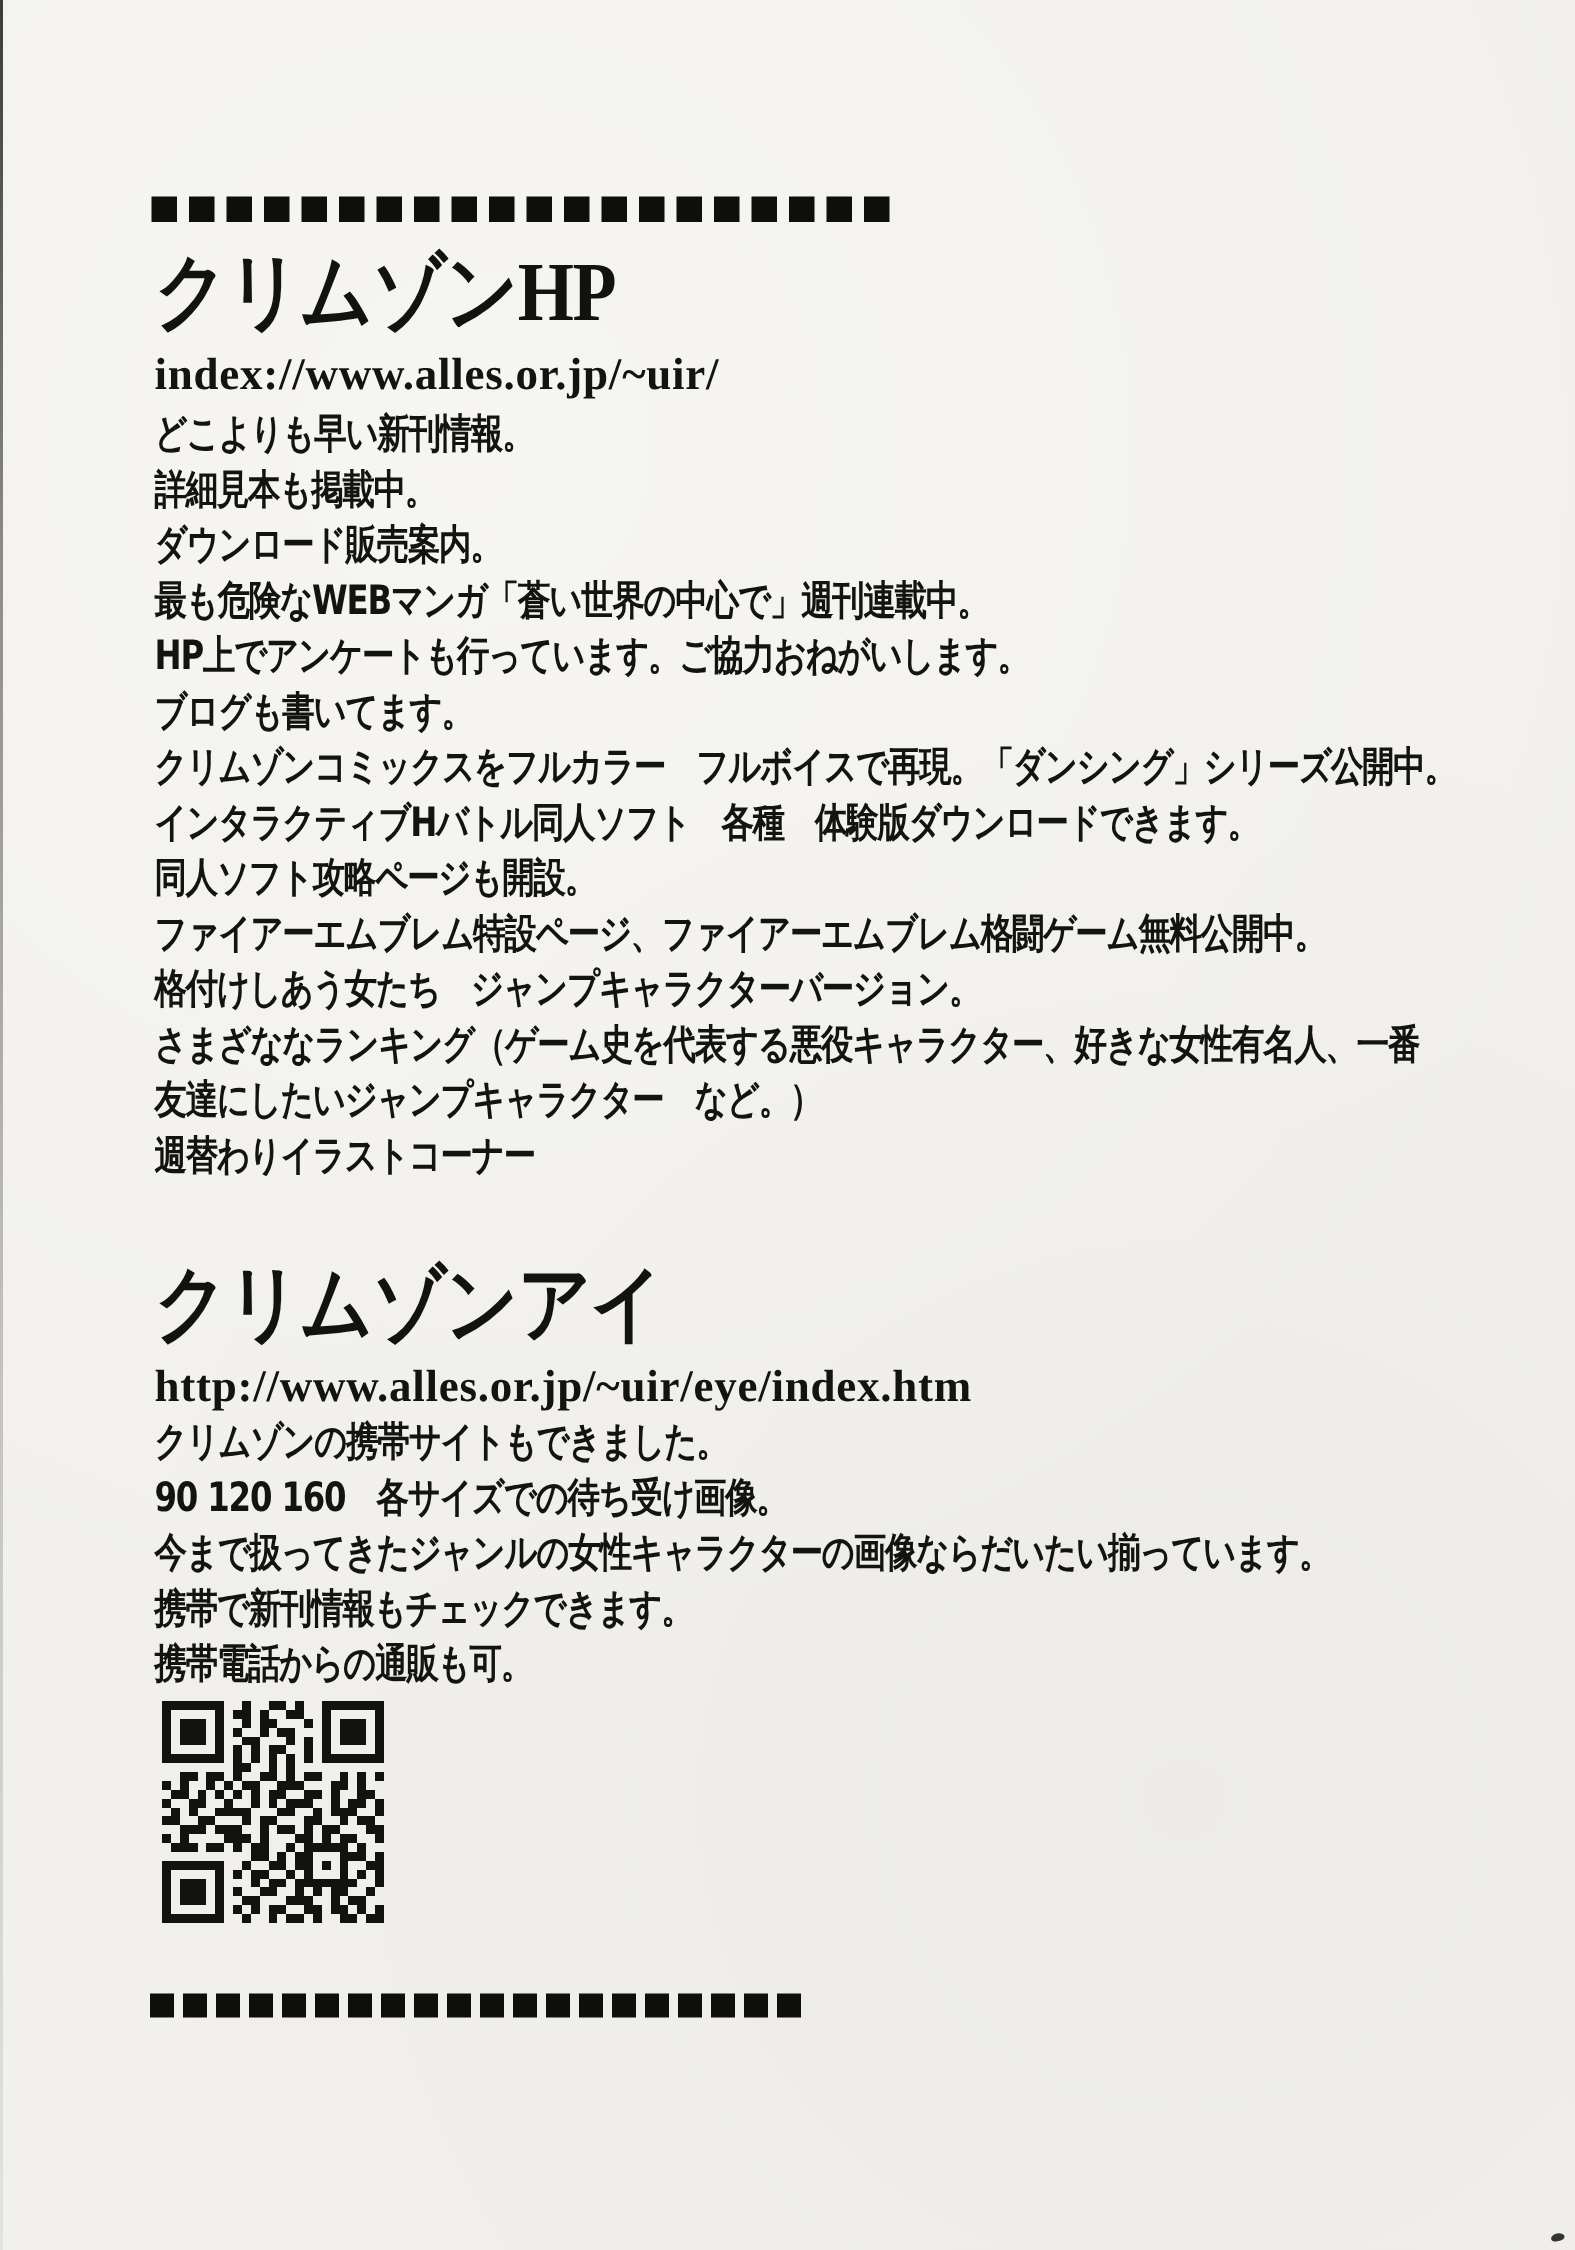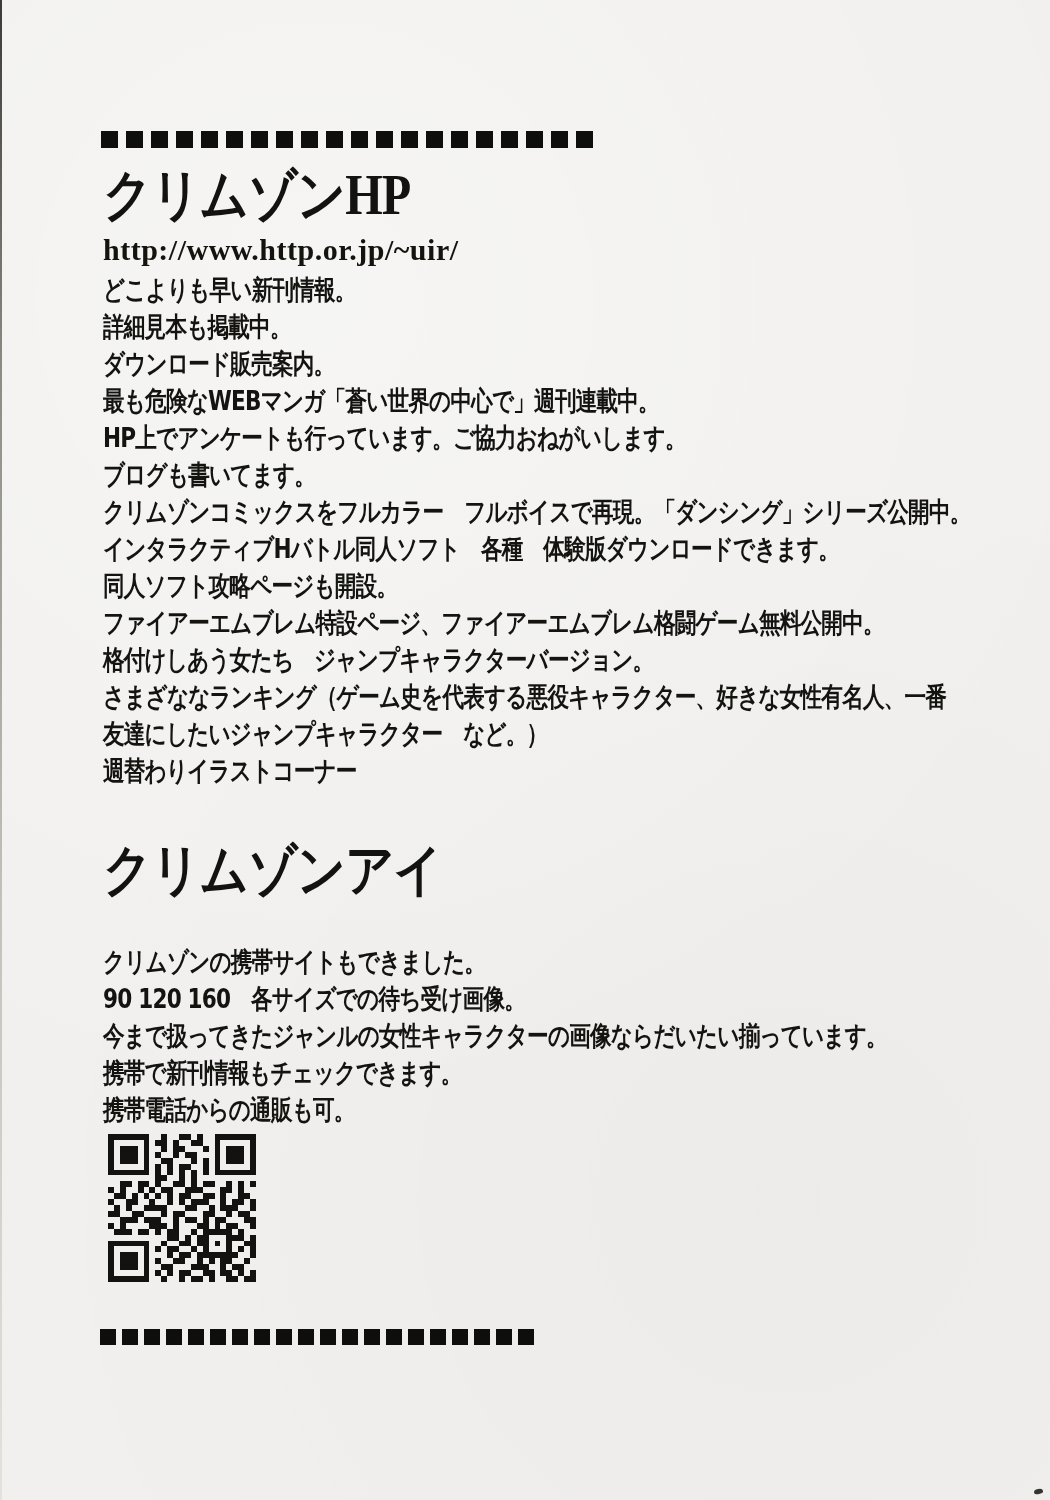--- a/index.html
+++ b/index.html
@@ -108,40 +108,41 @@
 </style>
 </head>
 <body>
 
 <div class="page">
   <div class="scan-edge-left"></div>
 
   <div class="squares-row top"><span class="sq"></span><span class="sq"></span><span class="sq"></span><span class="sq"></span><span class="sq"></span><span class="sq"></span><span class="sq"></span><span class="sq"></span><span class="sq"></span><span class="sq"></span><span class="sq"></span><span class="sq"></span><span class="sq"></span><span class="sq"></span><span class="sq"></span><span class="sq"></span><span class="sq"></span><span class="sq"></span><span class="sq"></span><span class="sq"></span></div>
 
   <h1 class="section-title title-1">クリムゾンHP</h1>
-  <div class="url-line url-1">http://www.http.or.jp/~uir/</div>
+  <div class="url-line url-1">index://www.alles.or.jp/~uir/</div>
 
   <div class="body-lines lines-1">
     <div class="jline">どこよりも早い新刊情報。</div>
     <div class="jline">詳細見本も掲載中。</div>
     <div class="jline">ダウンロード販売案内。</div>
     <div class="jline">最も危険なWEBマンガ「蒼い世界の中心で」週刊連載中。</div>
     <div class="jline">HP上でアンケートも行っています。ご協力おねがいします。</div>
     <div class="jline">ブログも書いてます。</div>
     <div class="jline">クリムゾンコミックスをフルカラー　フルボイスで再現。「ダンシング」シリーズ公開中。</div>
     <div class="jline">インタラクティブHバトル同人ソフト　各種　体験版ダウンロードできます。</div>
     <div class="jline">同人ソフト攻略ページも開設。</div>
     <div class="jline">ファイアーエムブレム特設ページ、ファイアーエムブレム格闘ゲーム無料公開中。</div>
     <div class="jline">格付けしあう女たち　ジャンプキャラクターバージョン。</div>
     <div class="jline">さまざななランキング（ゲーム史を代表する悪役キャラクター、好きな女性有名人、一番</div>
     <div class="jline">友達にしたいジャンプキャラクター　など。）</div>
     <div class="jline">週替わりイラストコーナー</div>
   </div>
 
   <h1 class="section-title title-2">クリムゾンアイ</h1>
+  <div class="url-line url-2">http://www.alles.or.jp/~uir/eye/index.htm</div>
 
   <div class="body-lines lines-2">
     <div class="jline">クリムゾンの携帯サイトもできました。</div>
     <div class="jline">90 120 160　各サイズでの待ち受け画像。</div>
     <div class="jline">今まで扱ってきたジャンルの女性キャラクターの画像ならだいたい揃っています。</div>
     <div class="jline">携帯で新刊情報もチェックできます。</div>
     <div class="jline">携帯電話からの通販も可。</div>
   </div>
 
   <div class="qr-wrap">

